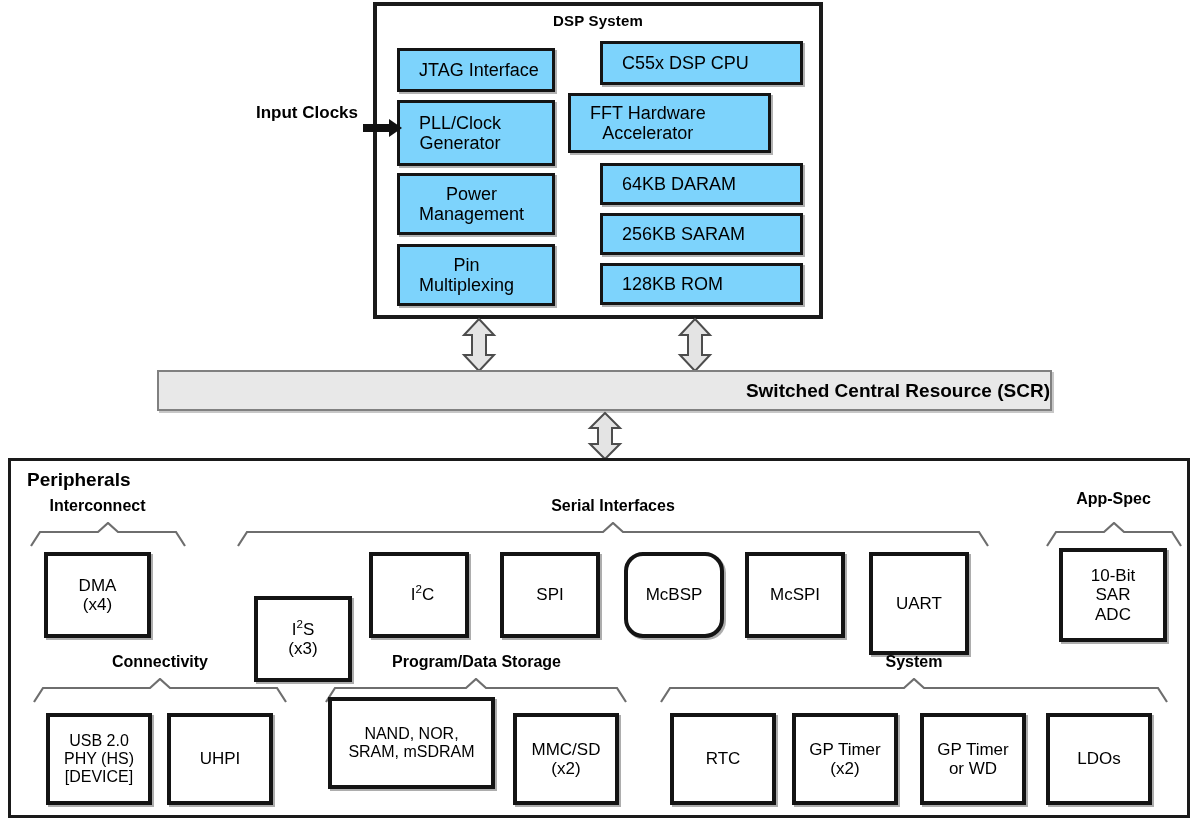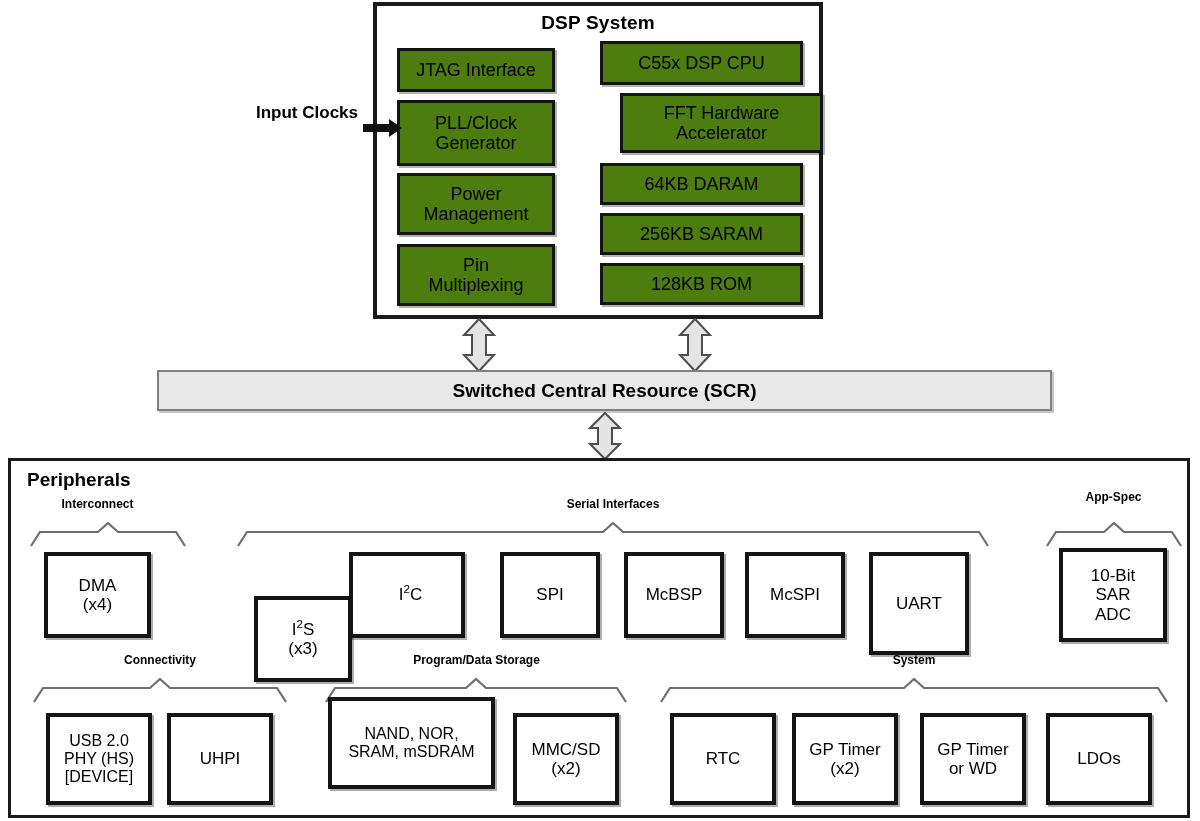--- a/index.html
+++ b/index.html
@@ -22,35 +22,35 @@
   .abs { position: absolute; box-sizing: border-box; }
 
   
   .dsp-outer {
     border: 4px solid #1a1a1a;
     background: #ffffff;
   }
   .dsp-title {
     text-align: center;
     font-weight: bold;
-    font-size: 19px;
+    font-size: 15px;
     letter-spacing: 0.2px;
   }
 
   
   .dsp-block {
     border: 3px solid #141414;
-    background: #4d7c0f;
+    background: #7dd3fc;
     display: flex;
     align-items: center;
-    justify-content: center;
     text-align: center;
     font-size: 18px;
     line-height: 1.12;
     box-shadow: 2px 2px 0 rgba(0,0,0,0.30);
+    padding-left: 19px;
   }
   .dsp-block span { display: block; }
 
   
   .input-label {
     font-weight: bold;
     font-size: 17px;
     text-align: right;
     line-height: 1.2;
   }
@@ -63,41 +63,41 @@
     border-bottom: 9px solid transparent;
     border-left: 13px solid #111111;
   }
 
   
   .scr-bar {
     background: #e8e8e8;
     border: 2px solid #808080;
     display: flex;
     align-items: center;
-    justify-content: center;
+    justify-content: flex-end;
     font-weight: bold;
     font-size: 19px;
     box-shadow: 2px 2px 0 rgba(0,0,0,0.22);
   }
 
   
   .dbl-arrow { overflow: visible; }
 
   
   .per-outer {
     border: 3px solid #1a1a1a;
     background: #ffffff;
   }
   .per-title {
     font-weight: bold;
     font-size: 19px;
   }
   .group-label {
     font-weight: bold;
-    font-size: 12px;
+    font-size: 16px;
     text-align: center;
   }
 
   
   .per-block {
     border: 4px solid #141414;
     background: #ffffff;
     display: flex;
     align-items: center;
     justify-content: center;
@@ -136,21 +136,21 @@
   <div class="abs dsp-block" style="left:397px; top:173px; width:158px; height:62px;">
     <div>
       <span>Power</span>
       <span>Management</span>
     </div>
   </div>
 
   <div class="abs dsp-block" style="left:600px; top:41px; width:203px; height:44px;">
     <span>C55x DSP CPU</span>
   </div>
-  <div class="abs dsp-block" style="left:620px; top:93px; width:203px; height:60px;">
+  <div class="abs dsp-block" style="left:568px; top:93px; width:203px; height:60px;">
     <div>
       <span>FFT Hardware</span>
       <span>Accelerator</span>
     </div>
   </div>
   <div class="abs dsp-block" style="left:600px; top:163px; width:203px; height:42px;">
     <span>64KB DARAM</span>
   </div>
   <div class="abs dsp-block" style="left:600px; top:213px; width:203px; height:42px;">
     <span>256KB SARAM</span>
@@ -206,27 +206,27 @@
       <span>(x4)</span>
     </div>
   </div>
 
   <div class="abs per-block" style="left:254px; top:552px; width:98px; height:86px;margin-top:44px;">
     <div>
       <span>I<sup>2</sup>S</span>
       <span>(x3)</span>
     </div>
   </div>
-  <div class="abs per-block" style="left:349px; top:552px; width:116px; height:86px;padding-left:7px;">
+  <div class="abs per-block" style="left:369px; top:552px; width:100px; height:86px;padding-left:7px;">
     <span>I<sup>2</sup>C</span>
   </div>
   <div class="abs per-block" style="left:500px; top:552px; width:100px; height:86px;">
     <span>SPI</span>
   </div>
-  <div class="abs per-block" style="left:624px; top:552px; width:100px; height:86px;">
+  <div class="abs per-block" style="left:624px; top:552px; width:100px; height:86px;border-radius:19px;">
     <span>McBSP</span>
   </div>
   <div class="abs per-block" style="left:745px; top:552px; width:100px; height:86px;">
     <span>McSPI</span>
   </div>
   <div class="abs per-block" style="left:869px; top:552px; width:100px; height:103px;">
     <span>UART</span>
   </div>
 
   <div class="abs per-block" style="left:1059px; top:548px; width:108px; height:94px;">

